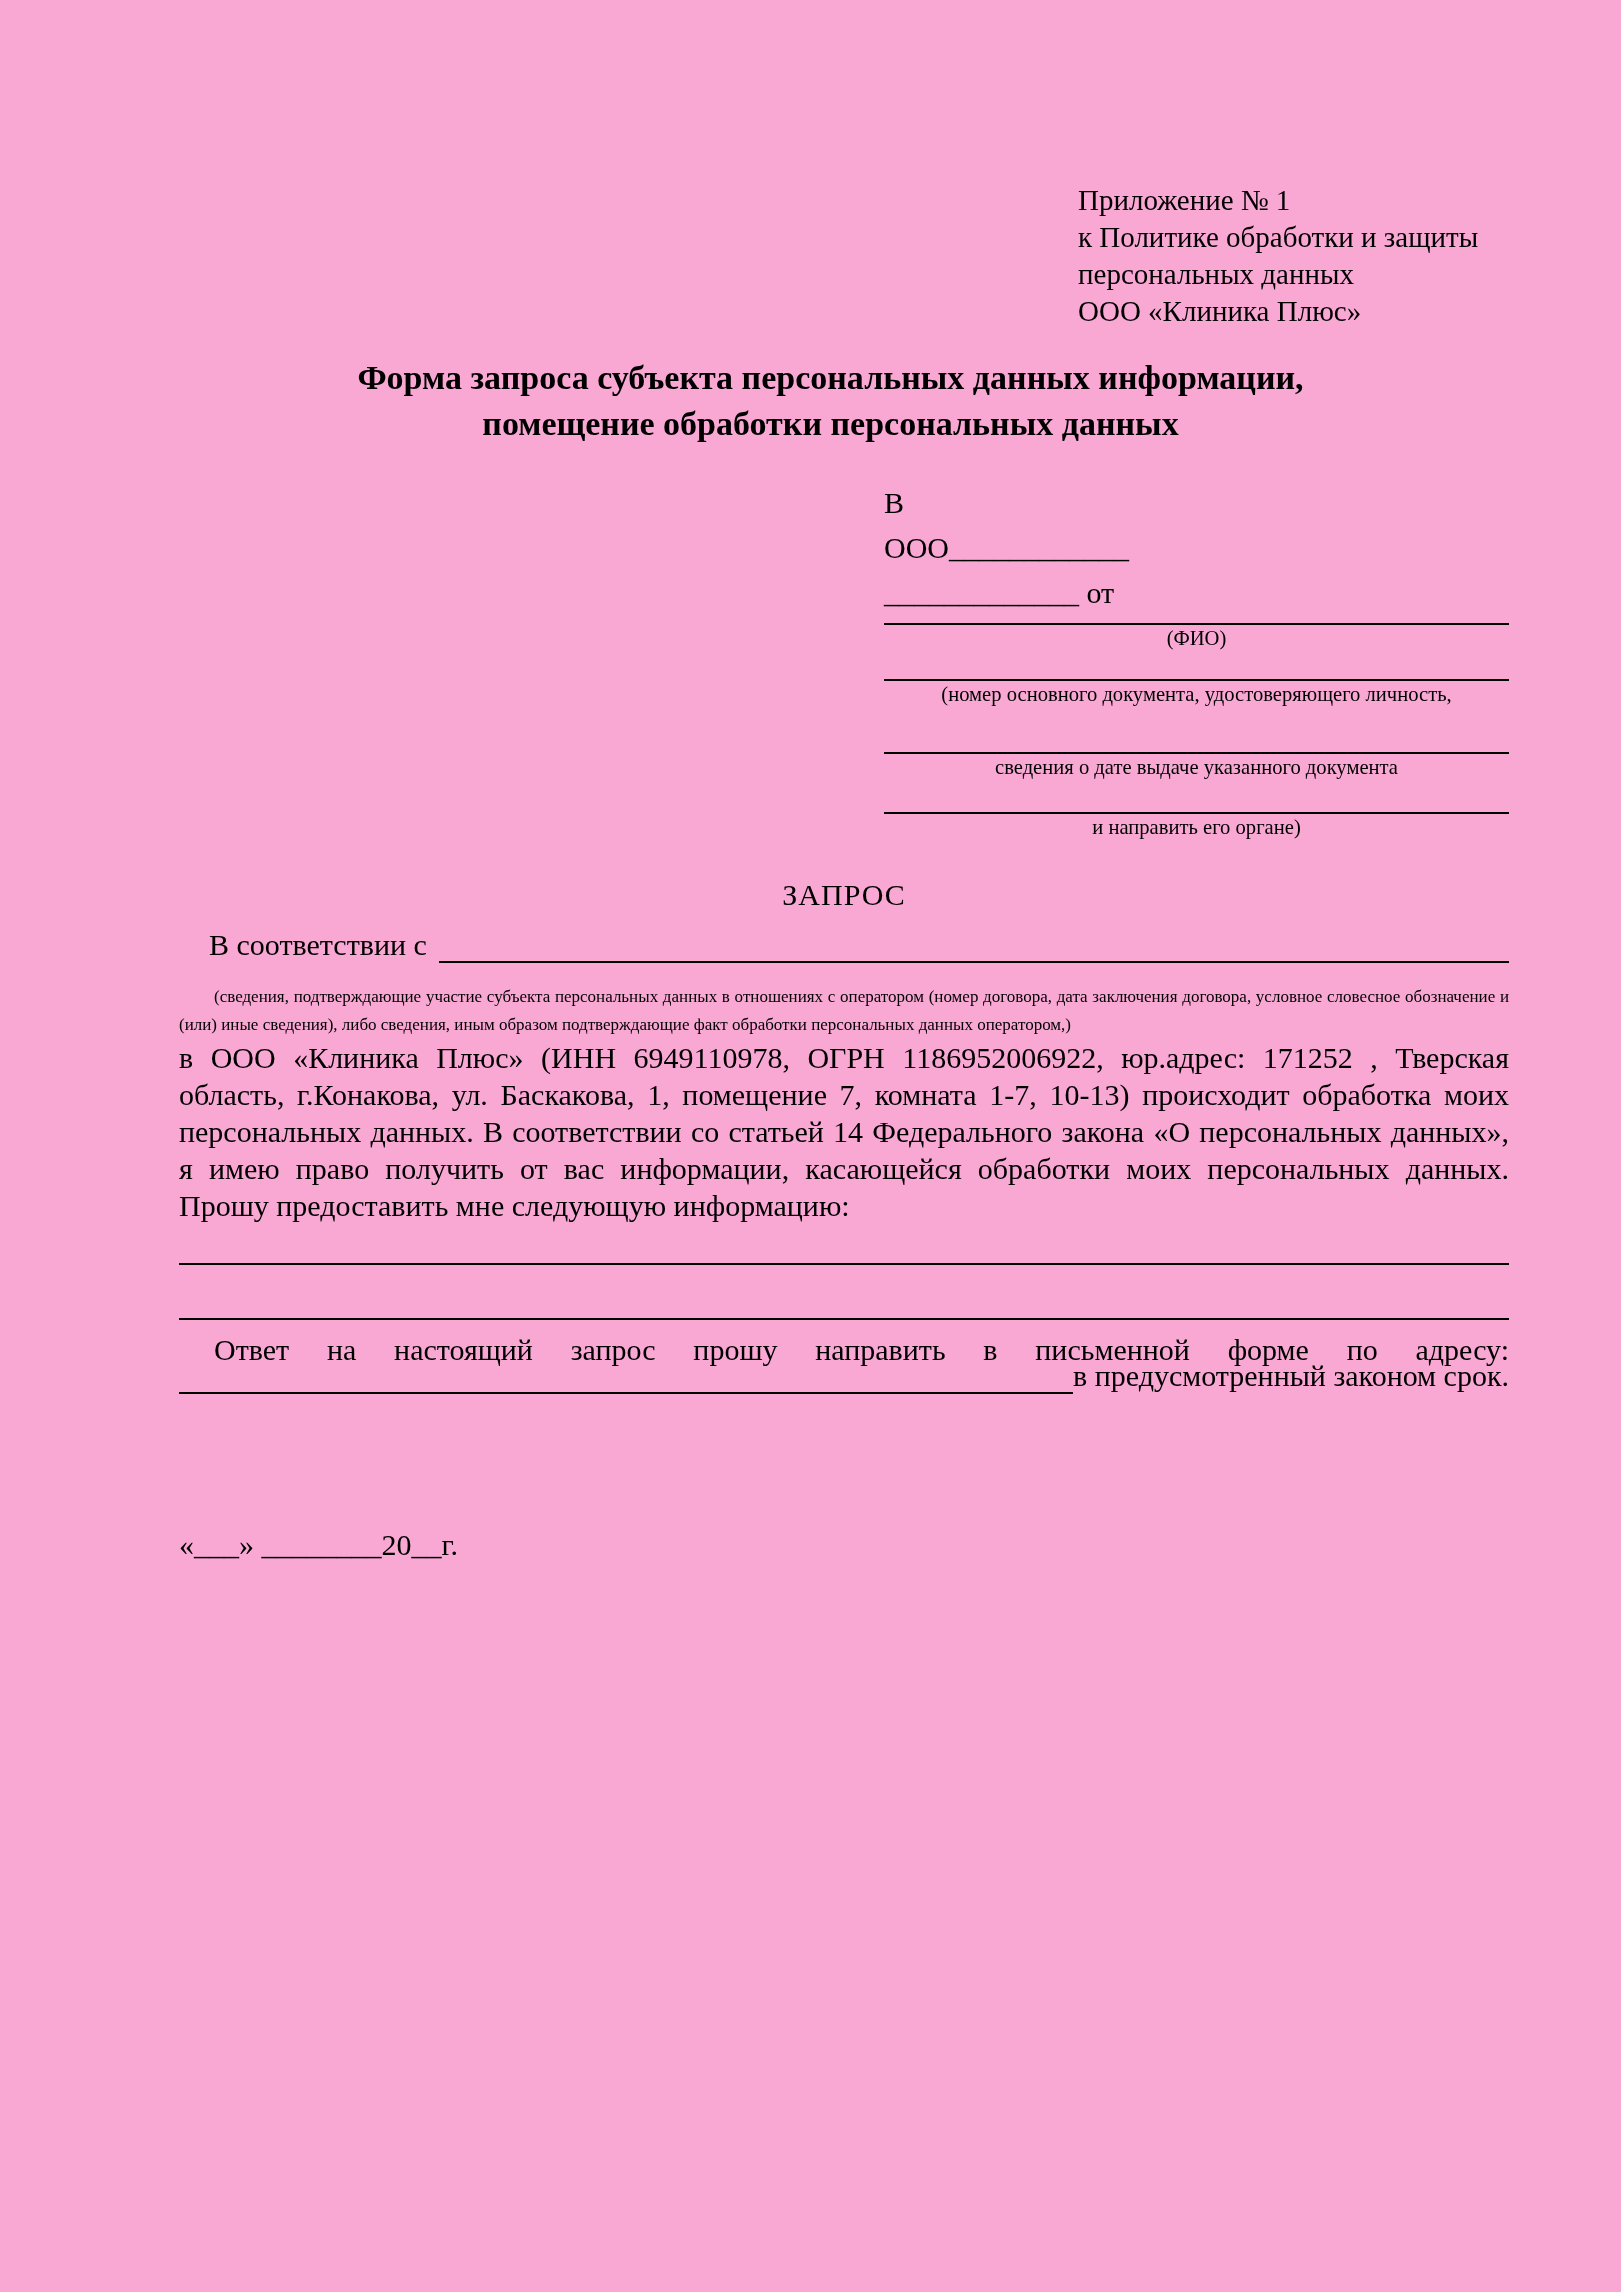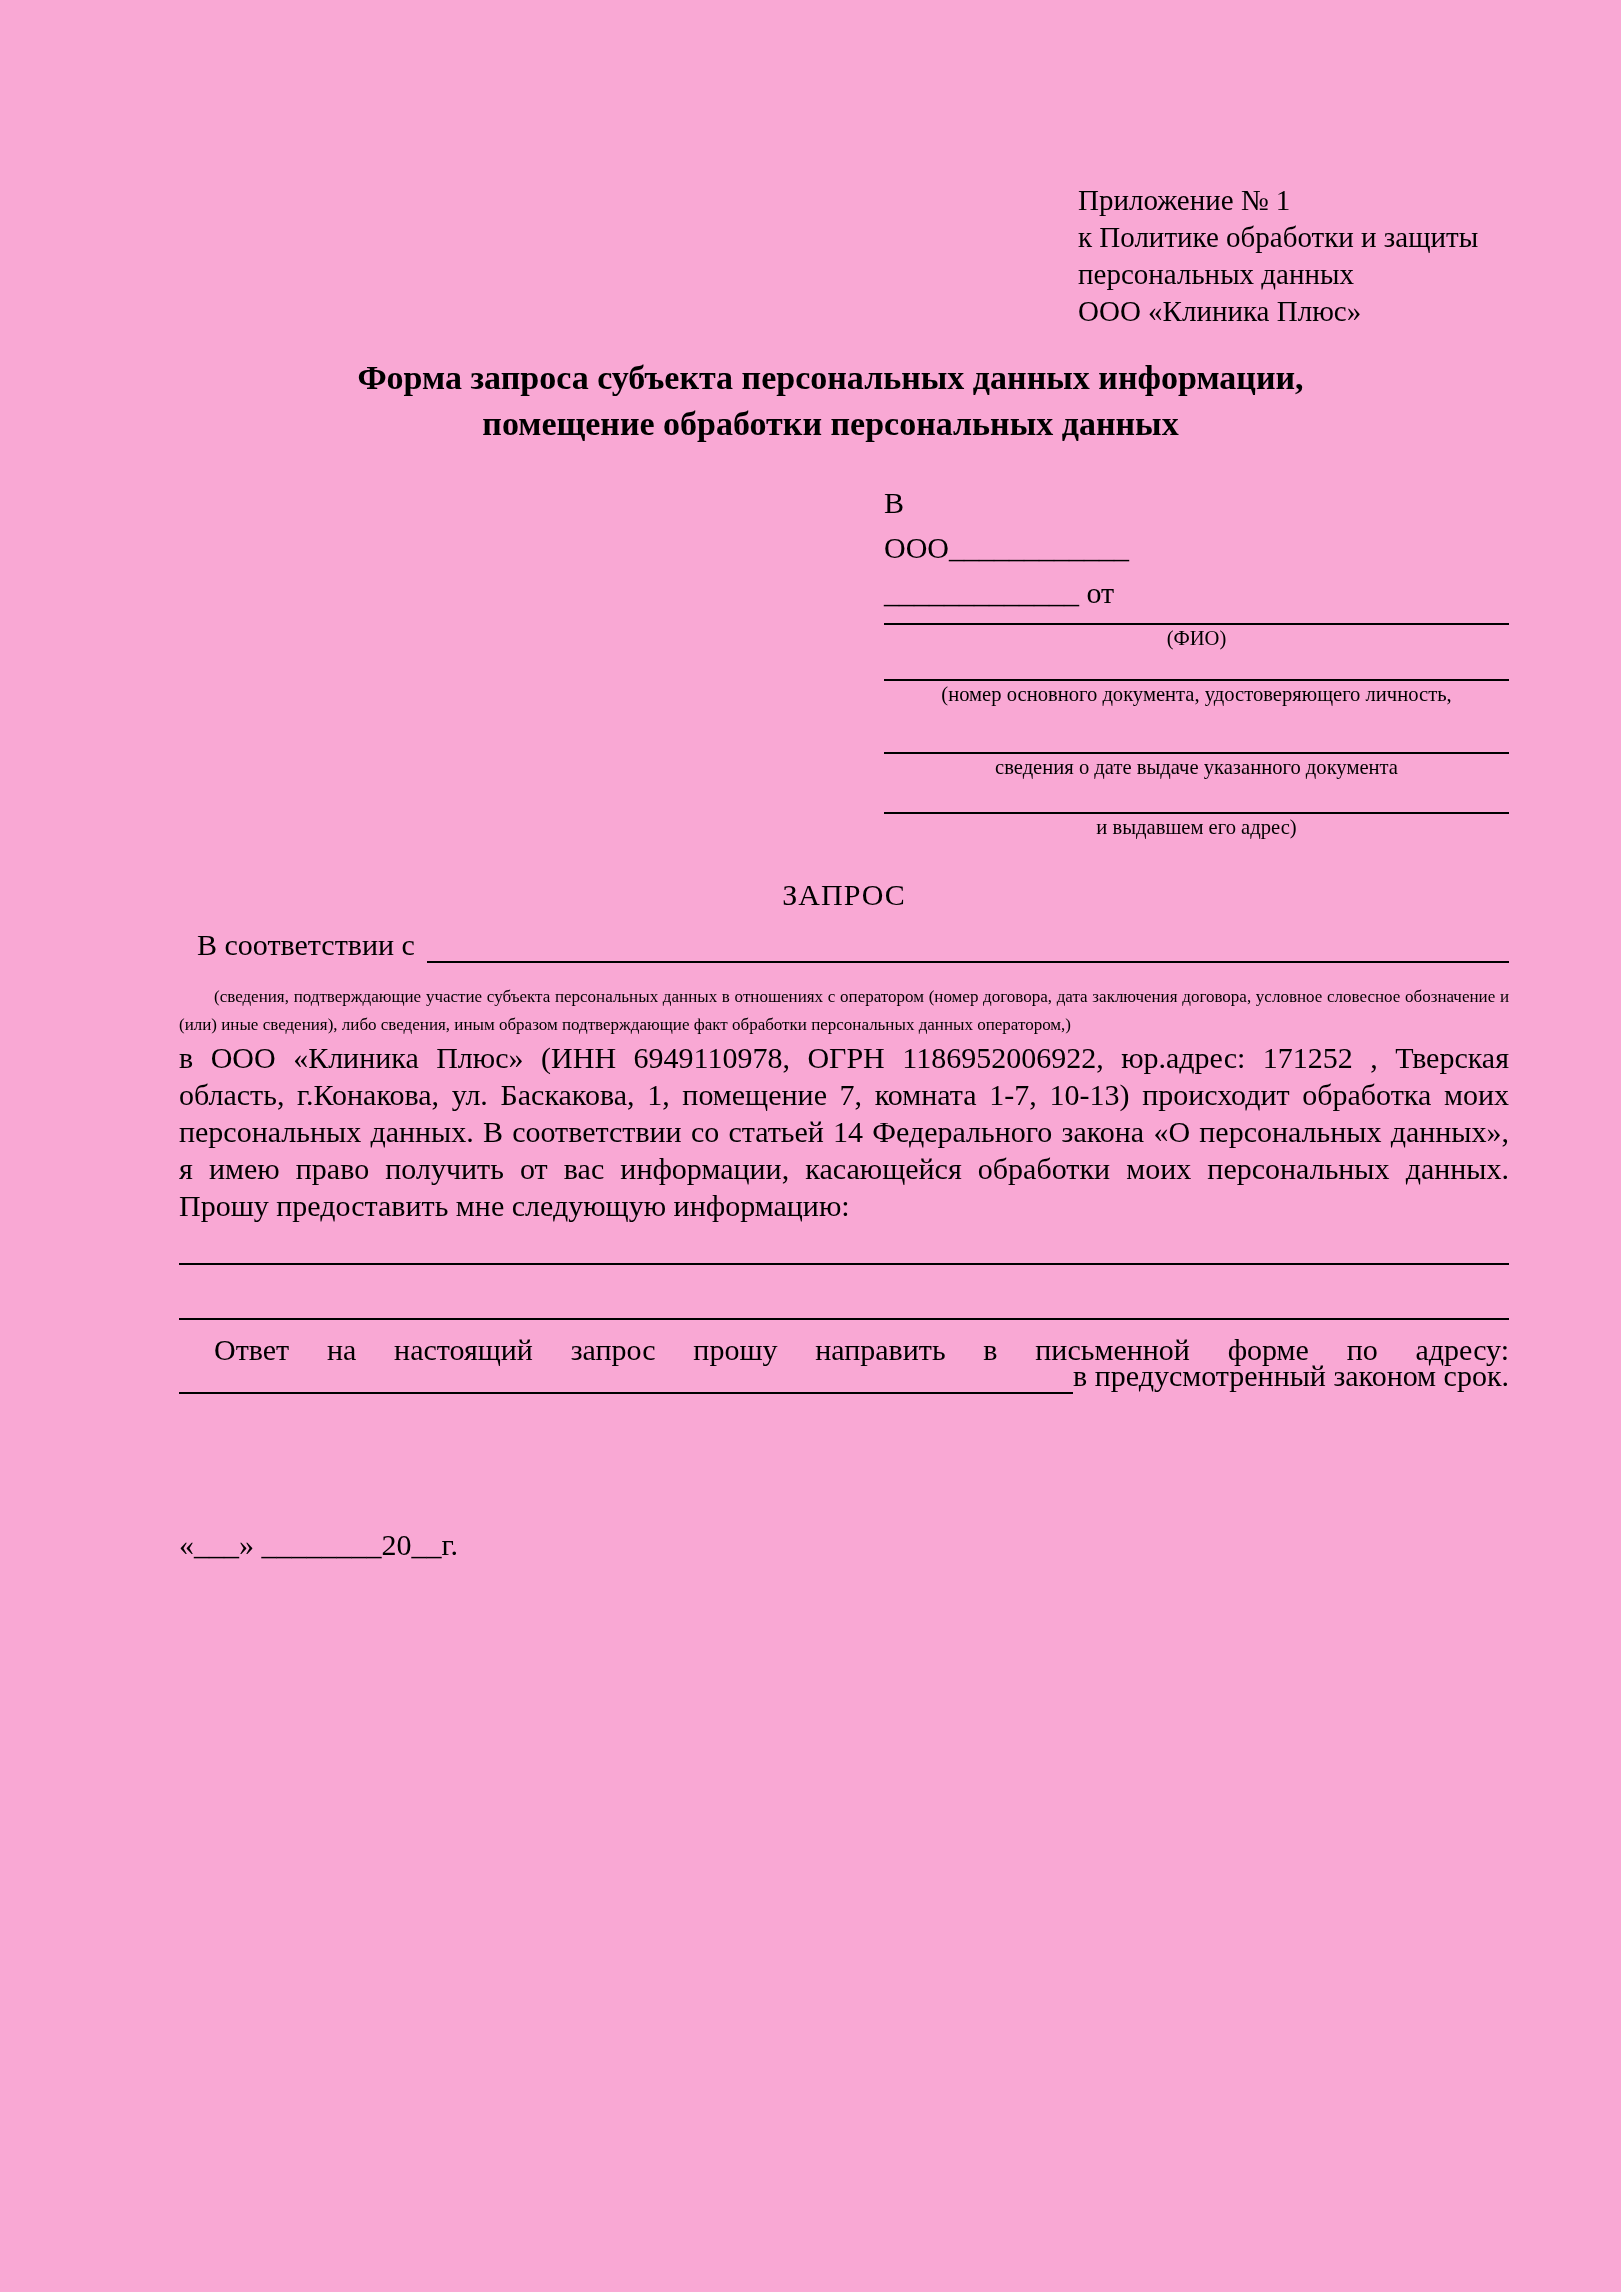--- a/index.html
+++ b/index.html
@@ -69,21 +69,21 @@
   .zapros-heading {
     text-align: center;
     line-height: 39px;
     letter-spacing: 1px;
   }
   .intro-row {
     display: flex;
     align-items: flex-end;
     height: 49px;
   }
-  .intro-row .prefix { margin-left: 18px; white-space: nowrap; }
+  .intro-row .prefix { margin-left: 30px; white-space: nowrap; }
   .fill-line {
     flex: 1;
     border-bottom: 2.9px solid #000;
     margin-left: 11.8px;
     height: 100%;
   }
   .small-note {
     margin-top: 20px;
     font-size: 17px;
     line-height: 28px;
@@ -153,21 +153,21 @@
     <div class="text-line">В</div>
     <div class="text-line">ООО____________</div>
     <div class="text-line">_____________ от</div>
     <div class="blank-line fio-line"></div>
     <div class="caption">(ФИО)</div>
     <div class="blank-line doc-line"></div>
     <div class="caption">(номер основного документа, удостоверяющего личность,</div>
     <div class="blank-line date-line"></div>
     <div class="caption">сведения о дате выдаче указанного документа</div>
     <div class="blank-line organ-line"></div>
-    <div class="caption">и выдавшем его адрес)</div>
+    <div class="caption">и направить его органе)</div>
   </div>
 
   <div class="request">
     <div class="zapros-heading">ЗАПРОС</div>
     <div class="intro-row">
       <span class="prefix">В соответствии с</span>
       <span class="fill-line"></span>
     </div>
     <div class="small-note">(сведения, подтверждающие участие субъекта персональных данных в отношениях с оператором (номер договора, дата заключения договора, условное словесное обозначение и (или) иные сведения), либо сведения, иным образом подтверждающие факт обработки персональных данных оператором,)</div>
     <div class="body-par">в ООО «Клиника Плюс» (ИНН 6949110978, ОГРН 1186952006922, юр.адрес: 171252 , Тверская область, г.Конакова, ул. Баскакова, 1, помещение 7, комната 1-7, 10-13) происходит обработка моих персональных данных. В соответствии со статьей 14 Федерального закона «О персональных данных», я имею право получить от вас информации, касающейся обработки моих персональных данных. Прошу предоставить мне следующую информацию:</div>

